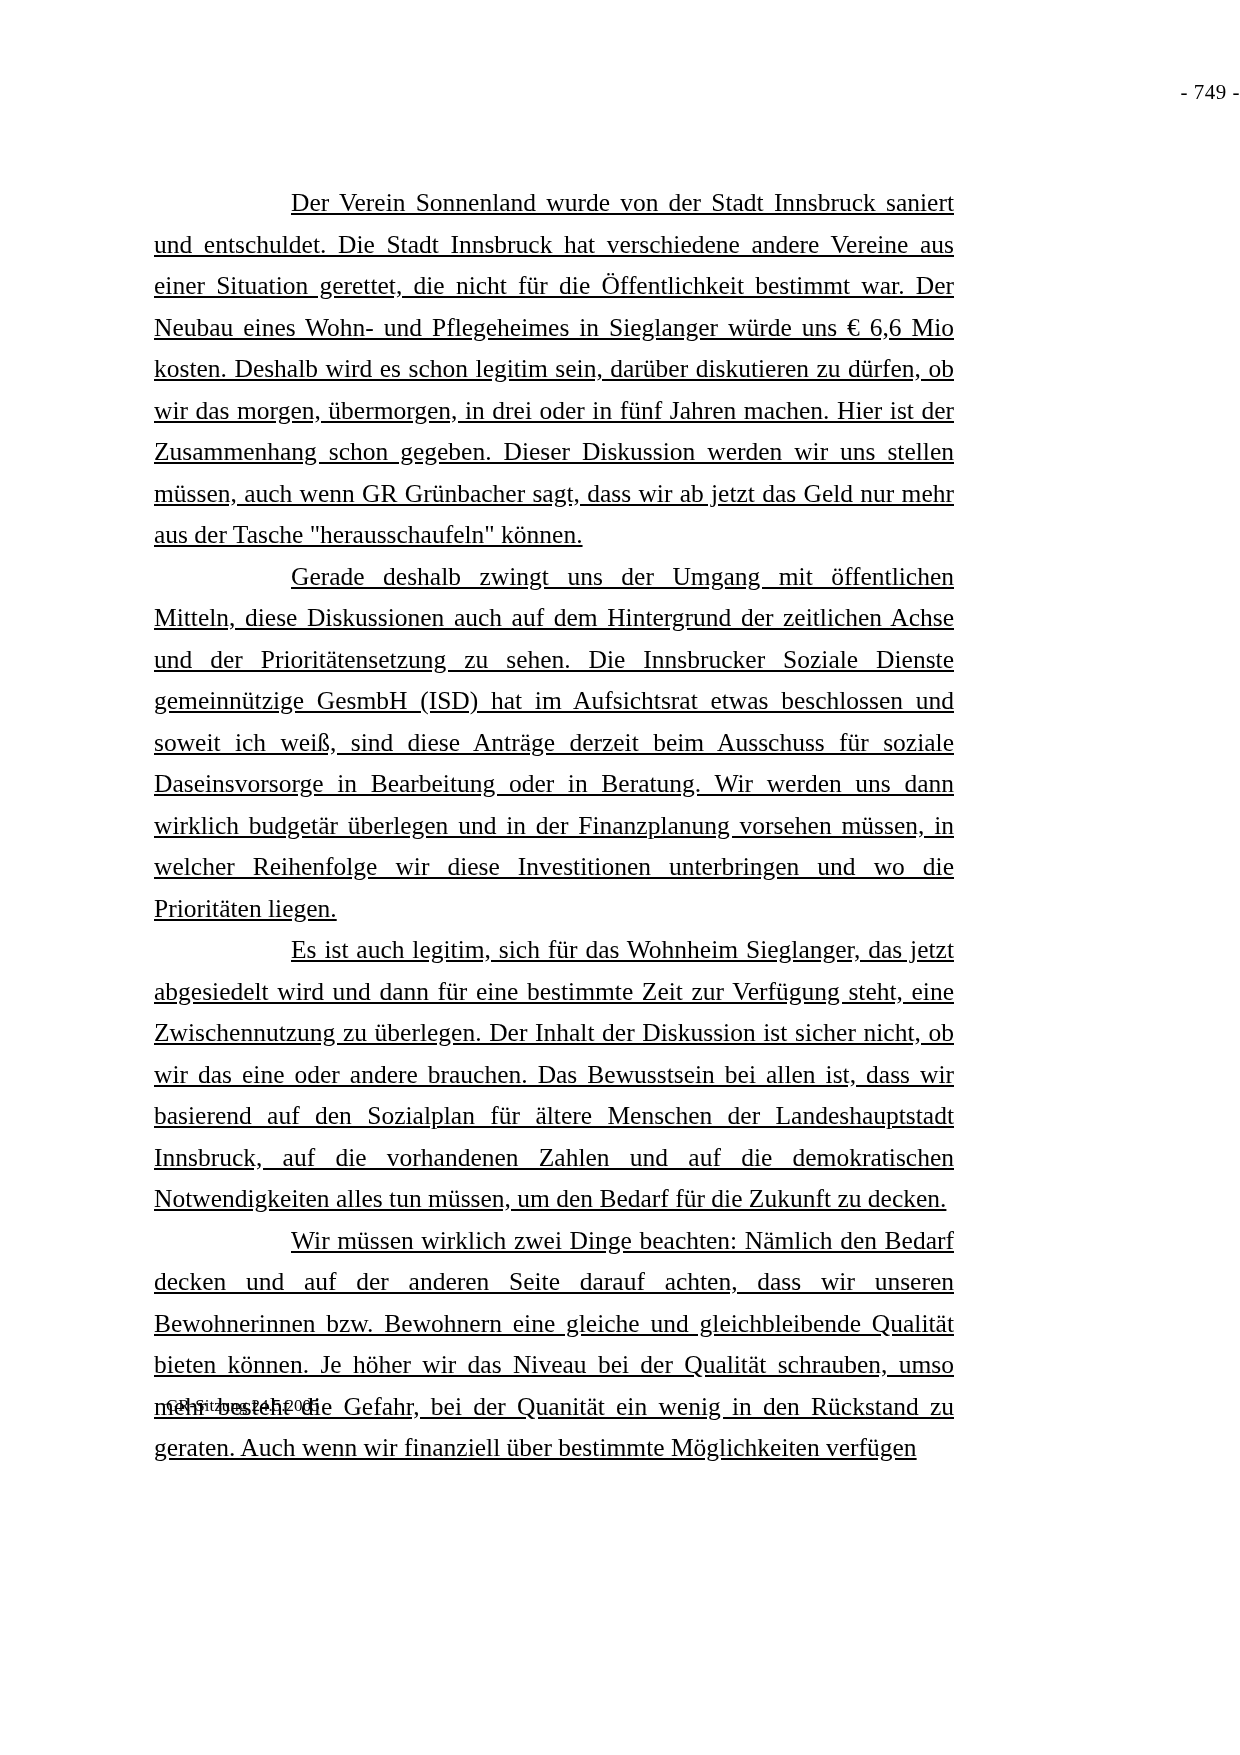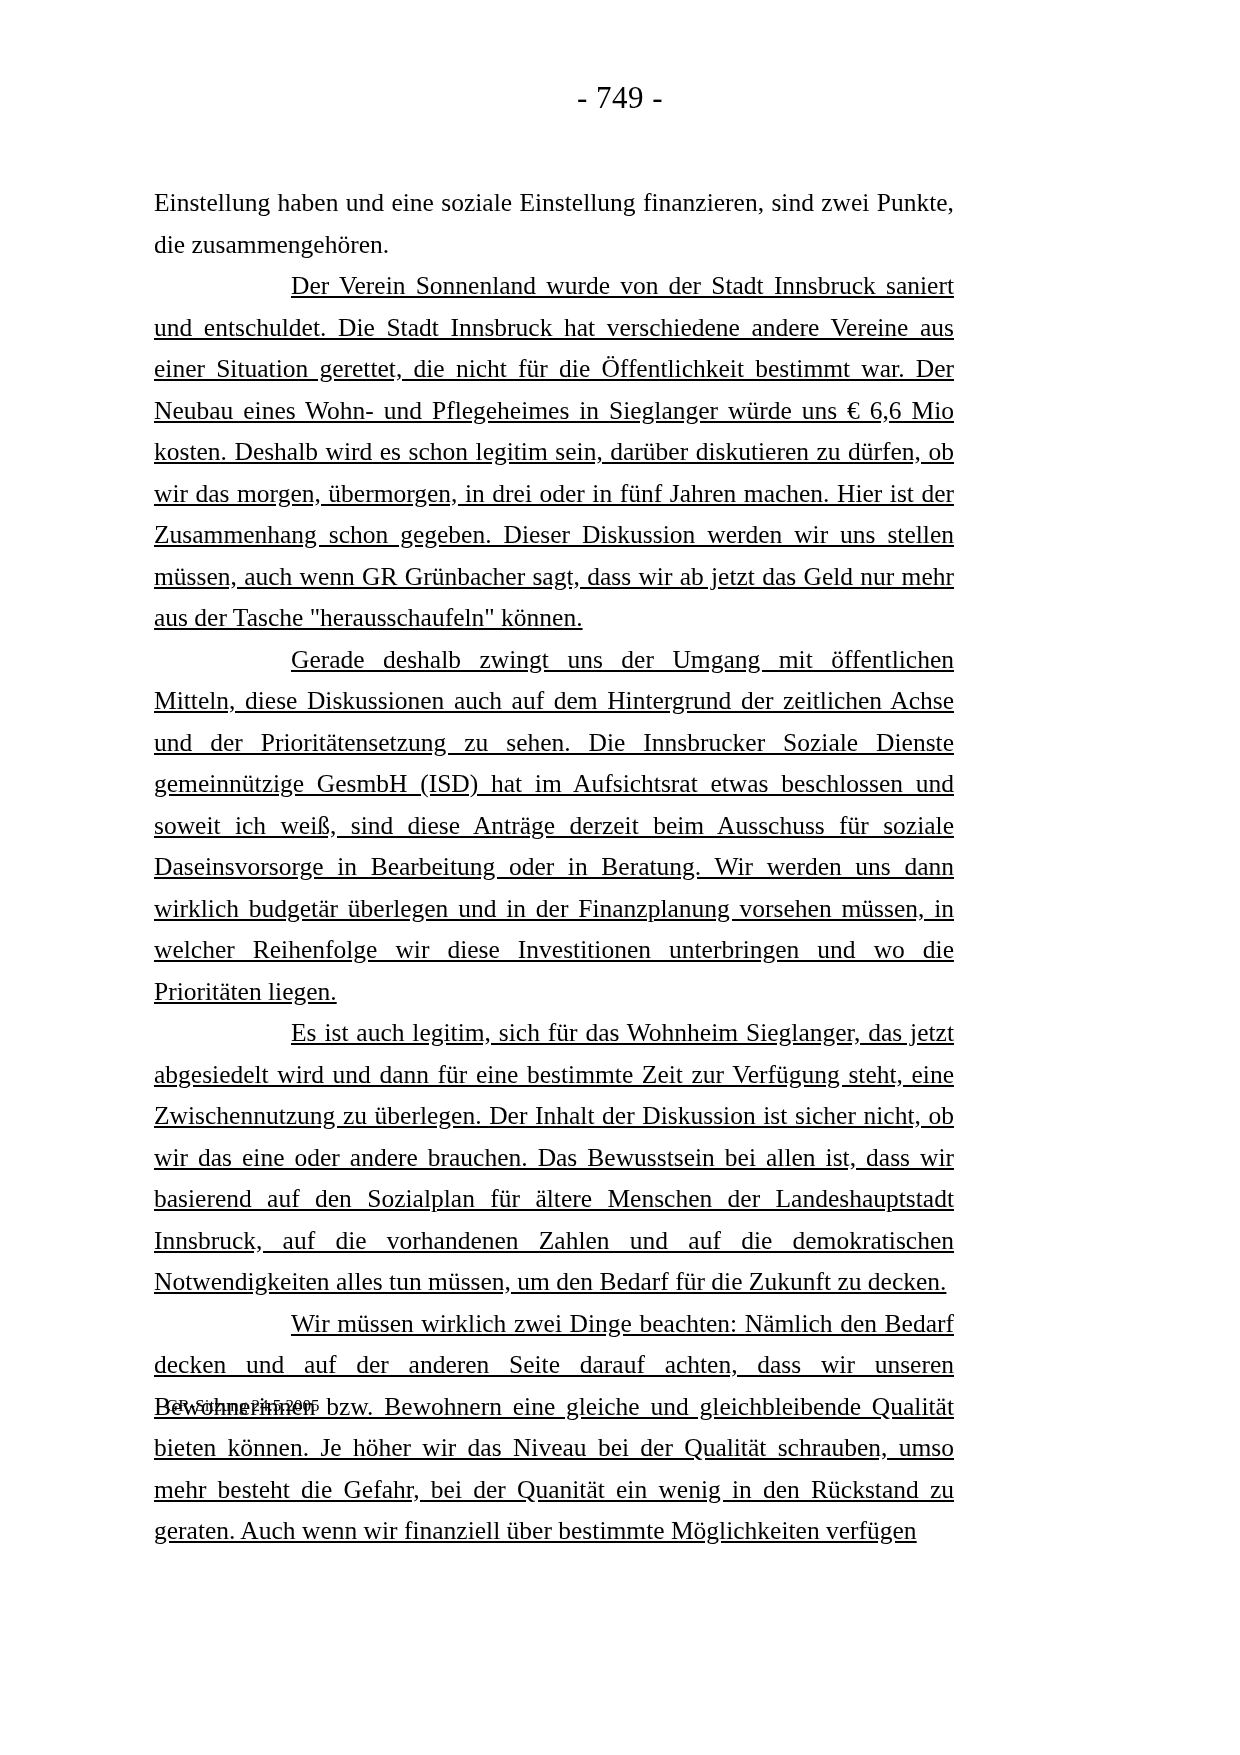--- a/index.html
+++ b/index.html
@@ -20,22 +20,22 @@
     left: 0;
     width: 1240px;
     height: 1755px;
     box-sizing: border-box;
   }
   .page-number {
     position: absolute;
     top: 80px;
     left: 0;
     width: 1240px;
-    text-align: center;
-    font-size: 31px;
+    text-align: right;
+    font-size: 21px;
     letter-spacing: 0.5px;
   }
   .content {
     position: absolute;
     top: 182px;
     left: 154px;
     width: 800px;
   }
   .para {
     font-size: 25.5px;
@@ -60,21 +60,20 @@
   }
 </style>
 </head>
 <body>
 
 <div class="page">
 
   <div class="page-number">- 749 -</div>
 
   <div class="content">
-    <p class="para noindent">Einstellung haben und eine soziale Einstellung finanzieren, sind zwei Punkte, die zusammengehören.</p>
     <p class="para indent">Der Verein Sonnenland wurde von der Stadt Innsbruck saniert und entschuldet. Die Stadt Innsbruck hat verschiedene andere Vereine aus einer Situation gerettet, die nicht für die Öffentlichkeit bestimmt war. Der Neubau eines Wohn- und Pflegeheimes in Sieglanger würde uns € 6,6 Mio kosten. Deshalb wird es schon legitim sein, darüber diskutieren zu dürfen, ob wir das morgen, übermorgen, in drei oder in fünf Jahren machen. Hier ist der Zusammenhang schon gegeben. Dieser Diskussion werden wir uns stellen müssen, auch wenn GR Grünbacher sagt, dass wir ab jetzt das Geld nur mehr aus der Tasche "herausschaufeln" können.</p>
     <p class="para indent">Gerade deshalb zwingt uns der Umgang mit öffentlichen Mitteln, diese Diskussionen auch auf dem Hintergrund der zeitlichen Achse und der Prioritätensetzung zu sehen. Die Innsbrucker Soziale Dienste gemeinnützige GesmbH (ISD) hat im Aufsichtsrat etwas beschlossen und soweit ich weiß, sind diese Anträge derzeit beim Ausschuss für soziale Daseinsvorsorge in Bearbeitung oder in Beratung. Wir werden uns dann wirklich budgetär überlegen und in der Finanzplanung vorsehen müssen, in welcher Reihenfolge wir diese Investitionen unterbringen und wo die Prioritäten liegen.</p>
     <p class="para indent">Es ist auch legitim, sich für das Wohnheim Sieglanger, das jetzt abgesiedelt wird und dann für eine bestimmte Zeit zur Verfügung steht, eine Zwischennutzung zu überlegen. Der Inhalt der Diskussion ist sicher nicht, ob wir das eine oder andere brauchen. Das Bewusstsein bei allen ist, dass wir basierend auf den Sozialplan für ältere Menschen der Landeshauptstadt Innsbruck, auf die vorhandenen Zahlen und auf die demokratischen Notwendigkeiten alles tun müssen, um den Bedarf für die Zukunft zu decken.</p>
     <p class="para indent">Wir müssen wirklich zwei Dinge beachten: Nämlich den Bedarf decken und auf der anderen Seite darauf achten, dass wir unseren Bewohnerinnen bzw. Bewohnern eine gleiche und gleichbleibende Qualität bieten können. Je höher wir das Niveau bei der Qualität schrauben, umso mehr besteht die Gefahr, bei der Quanität ein wenig in den Rückstand zu geraten. Auch wenn wir finanziell über bestimmte Möglichkeiten verfügen</p>
   </div>
 
   <div class="footer">GR-Sitzung 24.5.2005</div>
 
 </div>
 

